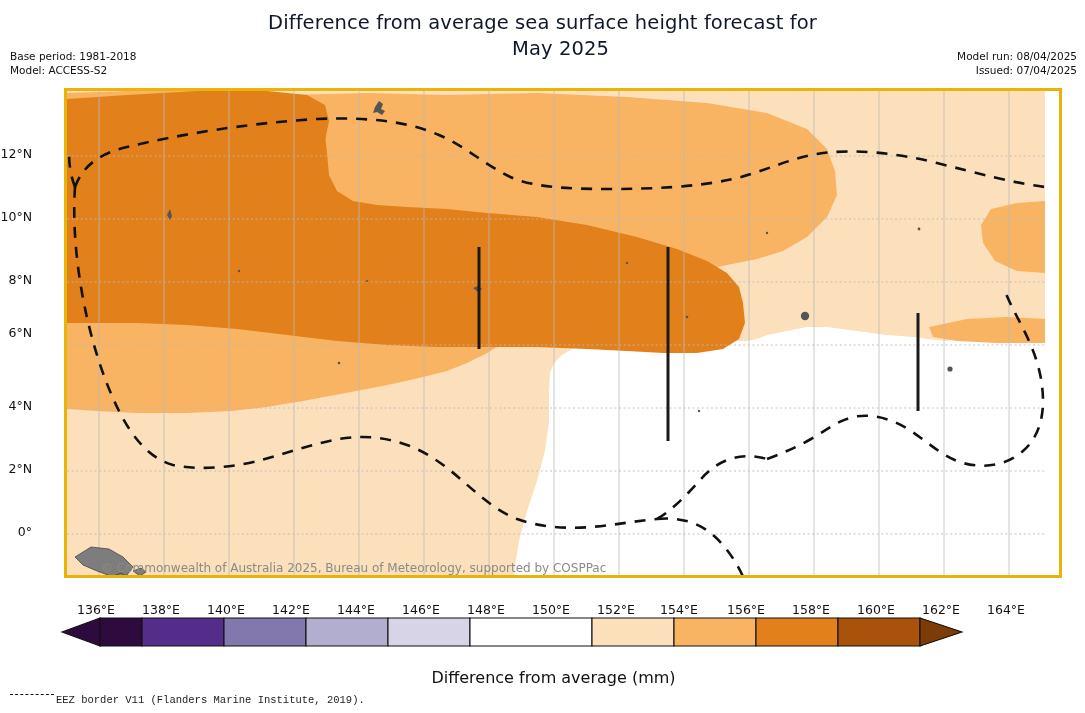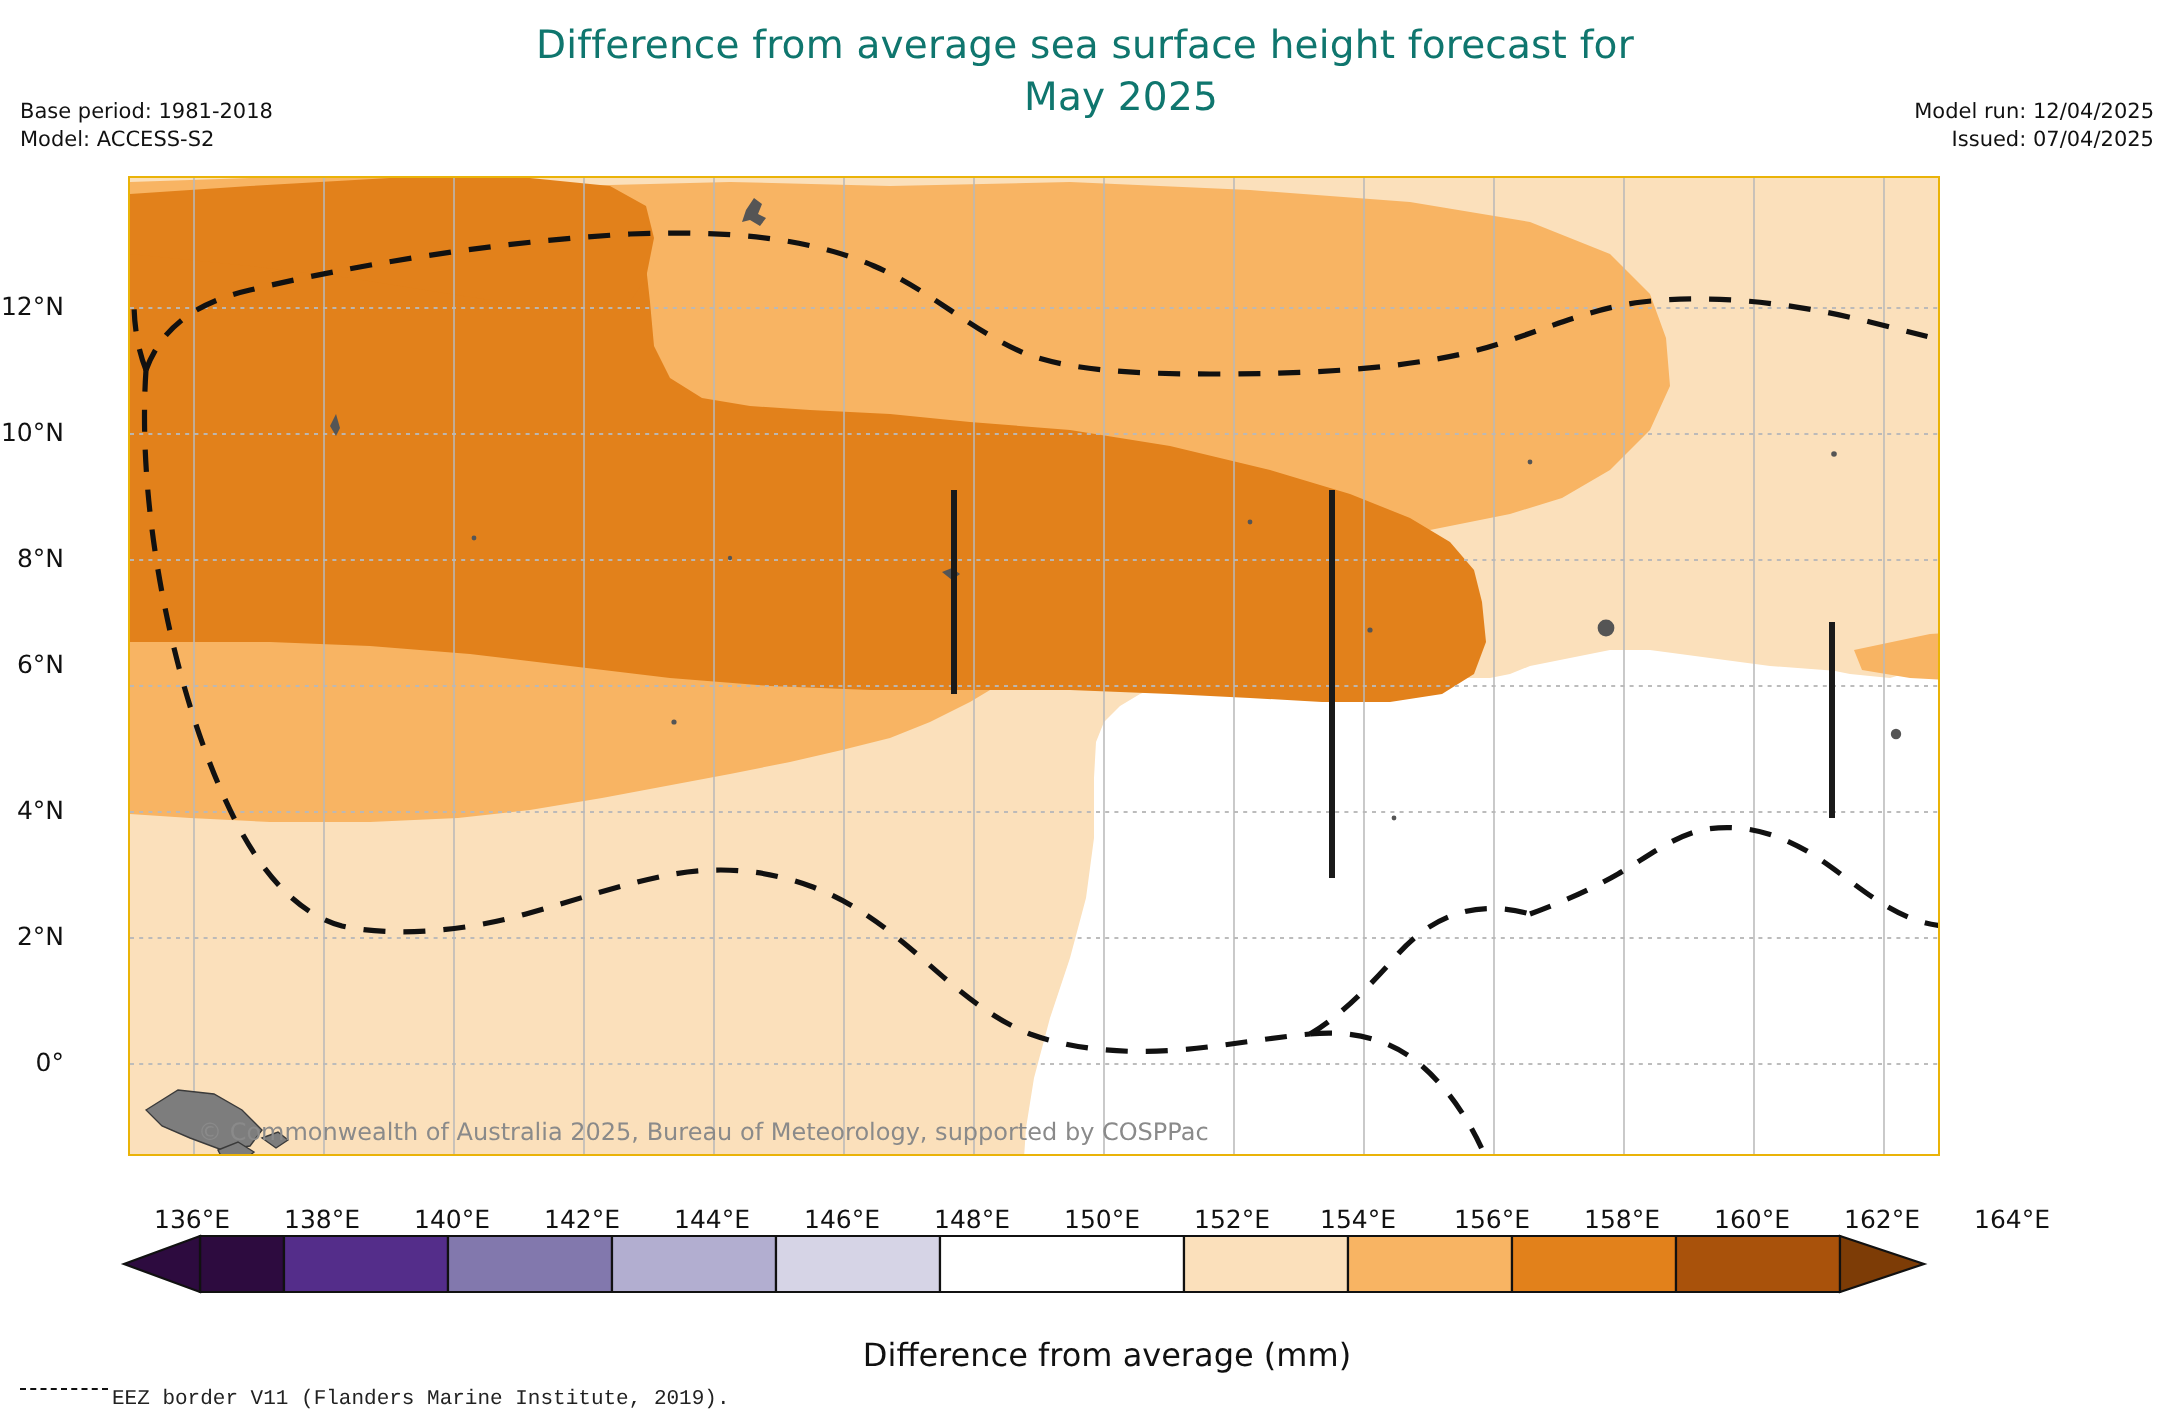--- a/index.html
+++ b/index.html
@@ -7,36 +7,36 @@
   body{
     width:1085px;height:713px;position:relative;overflow:hidden;
     background:#ffffff;
     font-family:"DejaVu Sans","Liberation Sans",sans-serif;
     color:#000;
   }
   
   #title{
     position:absolute;left:0;top:10px;width:1085px;
     text-align:center;font-size:19.5px;line-height:26px;
-    color:#0f766e;letter-spacing:.1px;
+    color:#0f172a;letter-spacing:.1px;
   }
   #title .l2{display:block;margin-left:36px;}
   #meta-left{
     position:absolute;left:10px;top:50px;font-size:10.5px;line-height:13.5px;
     color:#111;text-align:left;
   }
   #meta-right{
     position:absolute;right:8px;top:50px;font-size:10.5px;line-height:13.5px;
     color:#111;text-align:right;
   }
   
   #map-frame{
-    position:absolute;left:64px;top:88px;width:906px;height:490px;
+    position:absolute;left:64px;top:88px;width:998px;height:490px;
     overflow:hidden;background:#ffffff;
-    border:1px solid #eab308;box-sizing:border-box;
+    border:3px solid #eab308;box-sizing:border-box;
   }
   #map-svg{position:absolute;left:0;top:0;width:978px;height:490px;}
   
   .ylab{
     position:absolute;right:1053px;font-size:12.5px;color:#111;
     text-align:right;white-space:nowrap;transform:translateY(-50%);
   }
   
   .xlab{
     position:absolute;top:586px;font-size:12.5px;color:#111;
@@ -71,21 +71,21 @@
   <span>Difference from average sea surface height forecast for</span>
   <span class="l2">May 2025</span>
 </div>
 
 <div id="meta-left">
   <div>Base period: 1981-2018</div>
   <div>Model: ACCESS-S2</div>
 </div>
 
 <div id="meta-right">
-  <div>Model run: 12/04/2025</div>
+  <div>Model run: 08/04/2025</div>
   <div>Issued: 07/04/2025</div>
 </div>
 
 <div id="map-frame">
   <svg id="map-svg" viewBox="0 0 978 490" preserveAspectRatio="none">
     <defs>
       <clipPath id="mclip">
           <rect x="0" y="0" width="978" height="490"></rect>
         </clipPath>
     </defs>

